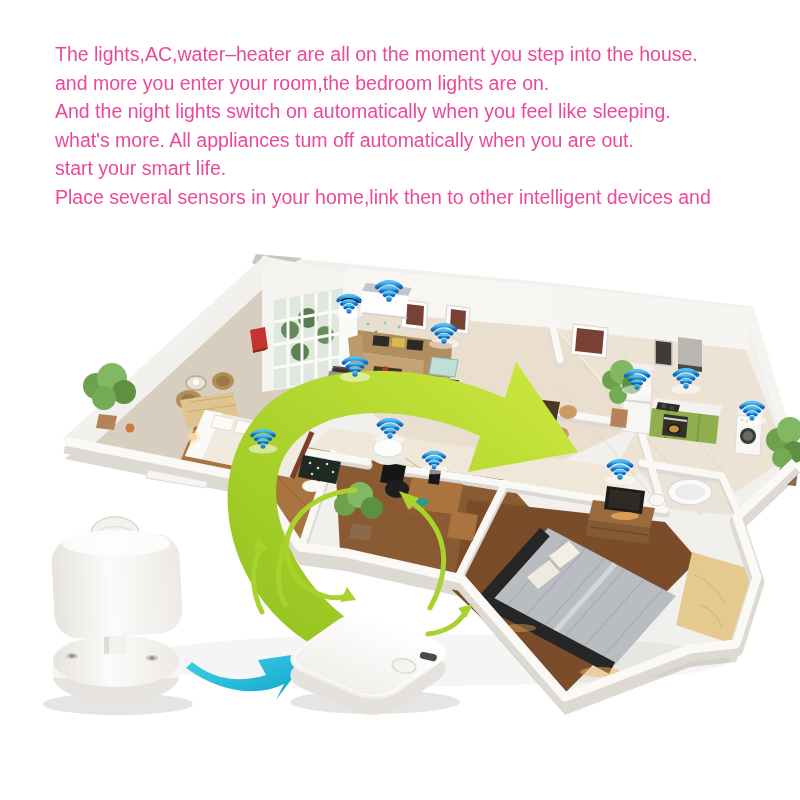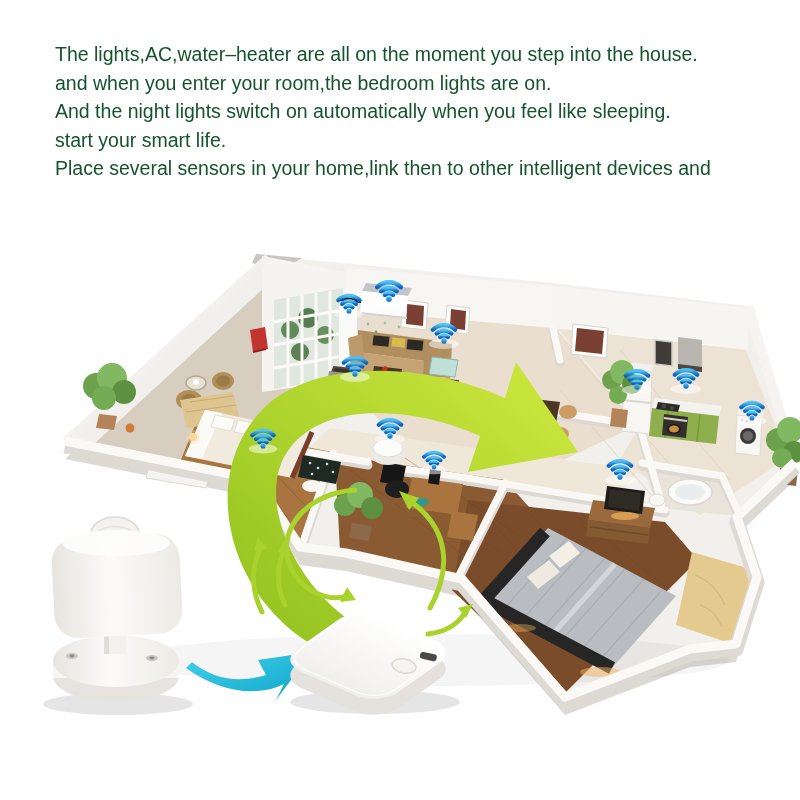--- a/index.html
+++ b/index.html
@@ -1,30 +1,31 @@
 <!DOCTYPE html>
 <html><head>
 <meta charset="utf-8">
 <style>
   html,body{margin:0;padding:0;background:#ffffff;}
   .canvas{position:relative;width:800px;height:800px;background:#ffffff;overflow:hidden;
           font-family:"Liberation Sans",sans-serif;}
   .intro{position:absolute;left:55px;top:40px;width:700px;}
-  .intro p{margin:0;font-size:19.5px;line-height:28.6px;color:#14532d;font-weight:400;}
+  .intro p{margin:0;font-size:19.5px;line-height:28.6px;color:#ec4899;font-weight:400;}
   svg.scene{position:absolute;left:0;top:0;width:800px;height:800px;}
 </style>
 </head>
 <body>
 
 <div class="canvas">
 
   <div class="intro">
     <p>The lights,AC,water–heater are all on the moment you step into the house.</p>
-    <p>and when you enter your room,the bedroom lights are on.</p>
+    <p>and more you enter your room,the bedroom lights are on.</p>
     <p>And the night lights switch on automatically when you feel like sleeping.</p>
+    <p>what's more. All appliances tum off automatically when you are out.</p>
     <p>start your smart life.</p>
     <p>Place several sensors in your home,link then to other intelligent devices and</p>
   </div>
 
   <svg class="scene" viewBox="0 0 800 800">
     <defs>
       <linearGradient id="gGreen" x1="0" y1="1" x2="1" y2="0">
         <stop id="stGreen0" offset="0" stop-color="#8fc01e"></stop>
         <stop id="stGreen1" offset="1" stop-color="#cfe93f"></stop>
       </linearGradient>

